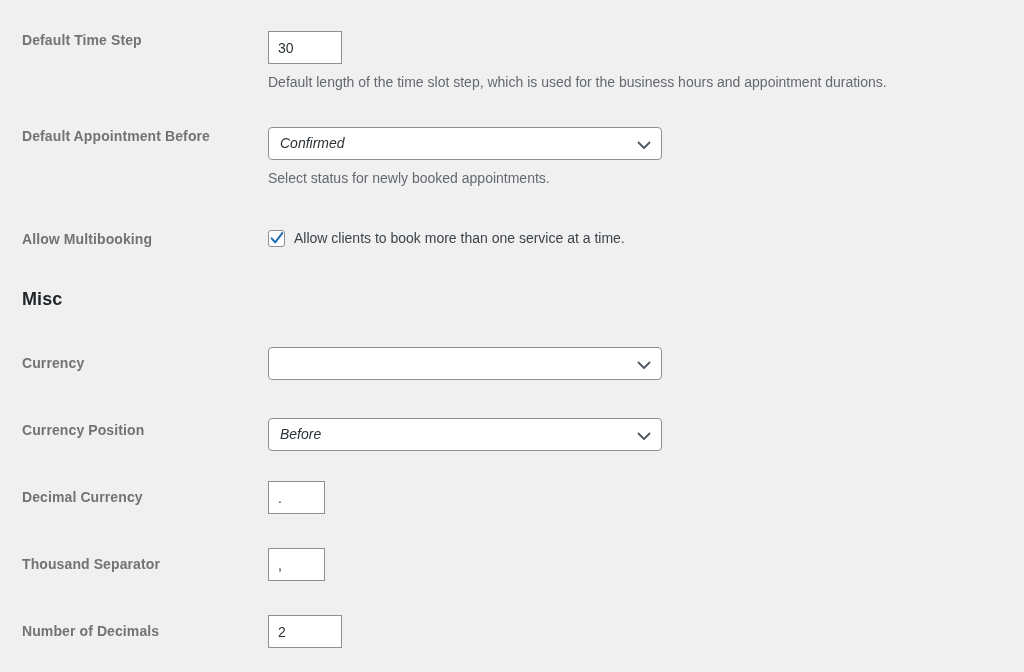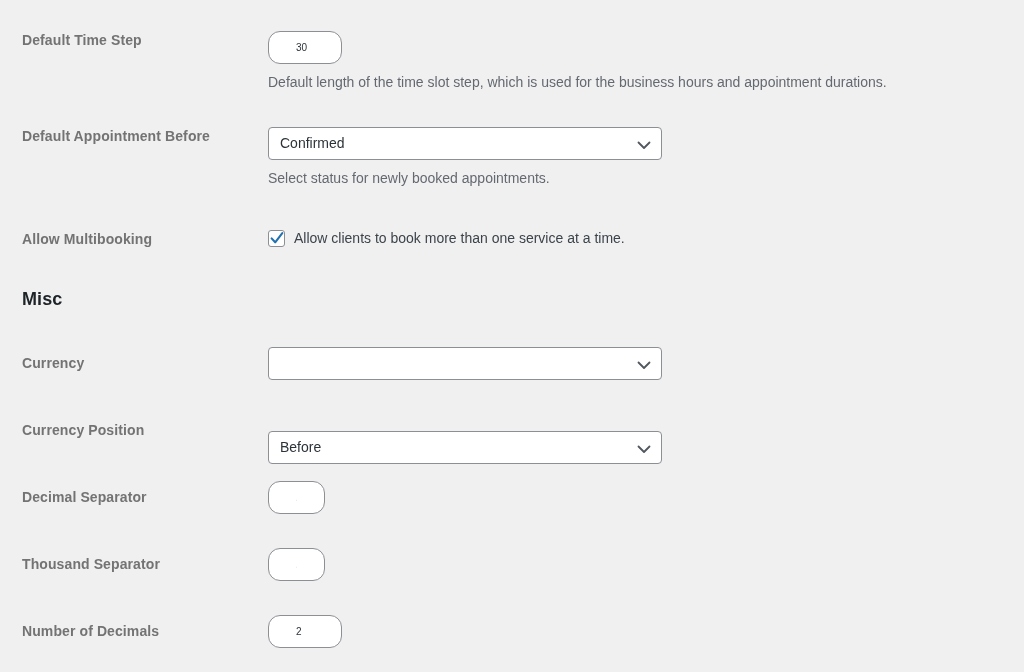--- a/index.html
+++ b/index.html
@@ -46,24 +46,24 @@
     position: absolute;
     left: 268px;
   }
 
   
   .text-input {
     box-sizing: border-box;
     height: 33px;
     background: #ffffff;
     border: 1px solid #8c8f94;
-    border-radius: 12px;
-    padding: 0 27px;
+    border-radius: 0;
+    padding: 0 9px;
     font-family: "Liberation Sans", sans-serif;
-    font-size: 10px;
+    font-size: 14px;
     line-height: 31px;
     color: #2c3338;
     display: block;
     box-shadow: 0 0 0 transparent;
   }
   .text-input.narrow { width: 57px; }
   .text-input.wide   { width: 74px; }
 
   
   .select-wrap {
@@ -79,20 +79,21 @@
     position: absolute;
     left: 11px;
     top: 0;
     right: 34px;
     height: 31px;
     line-height: 31px;
     font-size: 14px;
     color: #2c3338;
     white-space: nowrap;
     overflow: hidden;
+    font-style: italic;
   }
   .chevron {
     position: absolute;
     right: 10px;
     top: 10px;
     width: 14px;
     height: 12px;
   }
 
   
@@ -198,34 +199,34 @@
           <svg viewBox="0 0 14 12" xmlns="http://www.w3.org/2000/svg">
             <path d="M1.5 3.5 L7 9 L12.5 3.5" fill="none" stroke="#50575e" stroke-width="1.8" stroke-linecap="round" stroke-linejoin="round"></path>
           </svg>
         </span>
       </div>
     </div>
   </div>
 
   <div class="field-row" style="top:414px;">
     <div class="field-label" style="top:7px;">Currency Position</div>
-    <div class="field-control" style="top:17px;">
+    <div class="field-control" style="top:4px;">
       <div class="select-wrap">
         <div class="select-value">Before</div>
         <span class="chevron">
           <svg viewBox="0 0 14 12" xmlns="http://www.w3.org/2000/svg">
             <path d="M1.5 3.5 L7 9 L12.5 3.5" fill="none" stroke="#50575e" stroke-width="1.8" stroke-linecap="round" stroke-linejoin="round"></path>
           </svg>
         </span>
       </div>
     </div>
   </div>
 
   <div class="field-row" style="top:481px;">
-    <div class="field-label" style="top:7px;">Decimal Separator</div>
+    <div class="field-label" style="top:7px;">Decimal Currency</div>
     <div class="field-control" style="top:0px;">
       <input class="text-input narrow" type="text" value="." style="">
     </div>
   </div>
 
   <div class="field-row" style="top:548px;">
     <div class="field-label" style="top:7px;">Thousand Separator</div>
     <div class="field-control" style="top:0px;">
       <input class="text-input narrow" type="text" value="," style="">
     </div>

